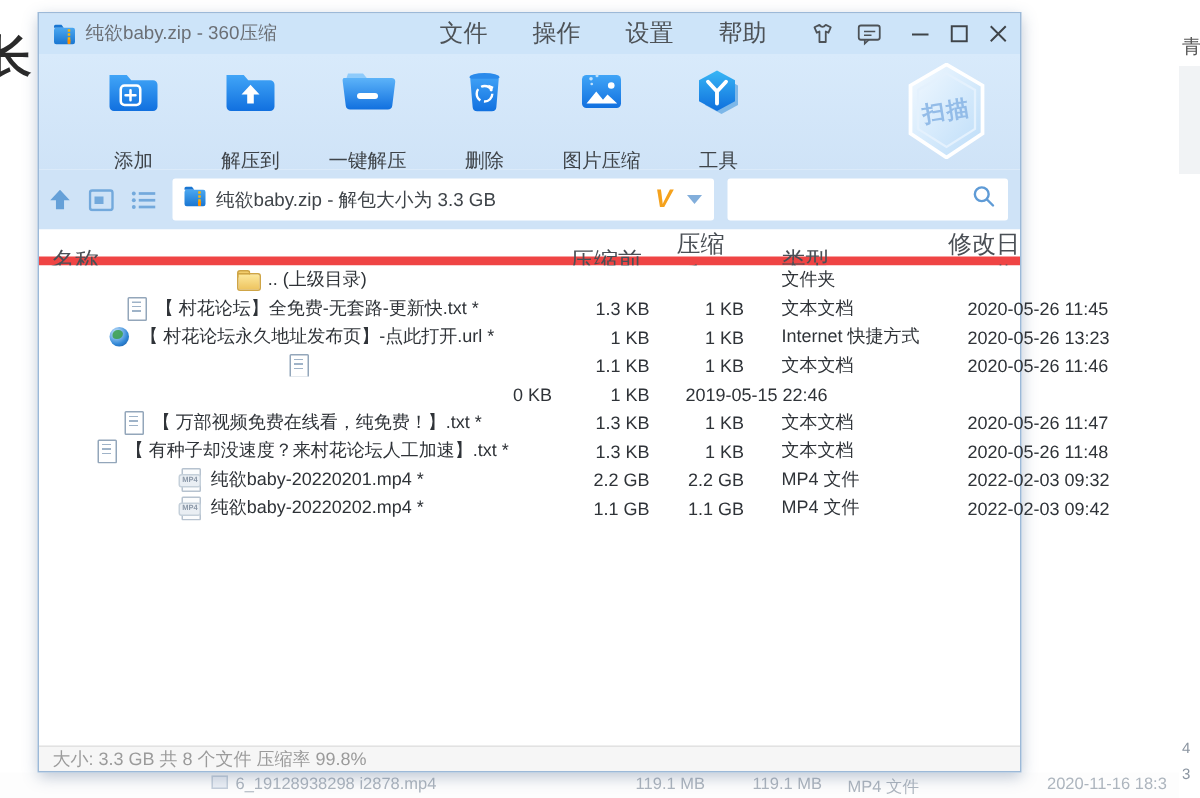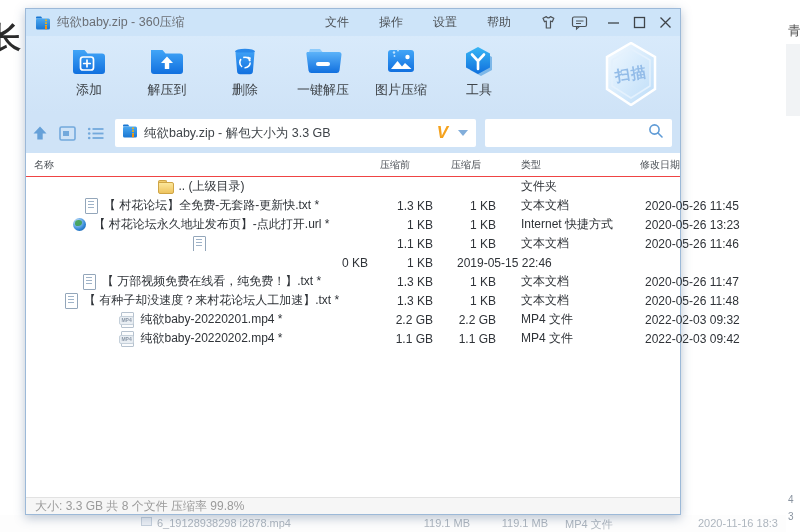--- a/index.html
+++ b/index.html
@@ -29,29 +29,29 @@
   .win { position:absolute; left:25px; top:8px; width:656px; height:507px;
     background:#fff; border:1px solid #9cb9d8; box-shadow:0 3px 10px rgba(60,90,130,.35);
     display:flex; flex-direction:column; }
 
   
   .titlebar { height:27px; background:#cde4f9; display:flex; align-items:center; padding:0 8px 0 9px; flex:0 0 27px; }
   .titlebar .app-icon { margin-right:6px; display:flex; }
   .title-text { font-size:12.5px; color:#6b6f75; white-space:nowrap; }
   .tb-spacer { flex:1; }
   .menu { display:flex; gap:30px; margin-right:26px; }
-  .menu-item { font-size:12px; color:#4d5257; cursor:default; }
+  .menu-item { font-size:16px; color:#4d5257; cursor:default; }
   .tb-icons { display:flex; gap:14px; margin-right:18px; align-items:center; }
   .winctl { display:flex; gap:13px; align-items:center; }
   .tb-icons svg, .winctl svg { display:block; }
 
   
   .toolbar { height:77px; flex:0 0 77px; background:linear-gradient(180deg,#d8eafb,#cfe3f7);
     display:flex; align-items:flex-start; padding:8px 0 0 30px; position:relative; }
-  .tool { width:66px; margin-right:12px; display:flex; flex-direction:column; align-items:center; gap:0; }
+  .tool { width:66px; margin-right:12px; display:flex; flex-direction:column; align-items:center; gap:16px; }
   .tool-label { font-size:13px; color:#3f4449; white-space:nowrap; }
   .scan-badge { position:absolute; right:22px; top:6px; width:54px; height:64px;
     display:flex; align-items:center; justify-content:center; }
   .scan-badge svg { position:absolute; inset:0; }
   .scan-label { position:relative; font-size:15px; font-weight:bold; color:#93bce8;
     transform:rotate(-9deg); letter-spacing:1px; }
 
   
   .navbar { height:40px; flex:0 0 40px; background:#cfe3f7; display:flex; align-items:center; padding:0 8px 0 6px; }
   .nav-ic { margin-right:11px; display:flex; }
@@ -59,22 +59,22 @@
     align-items:center; padding:0 8px 0 7px; margin-right:9px; }
   .address-text { font-size:12.5px; color:#3f4449; margin-left:6px; white-space:nowrap; overflow:hidden; flex:1; }
   .v-logo { font-size:17px; font-weight:bold; color:#f5a21d; margin-right:10px; font-style:italic; }
   .v-caret { width:0; height:0; border-left:5px solid transparent; border-right:5px solid transparent;
     border-top:6px solid #82aedb; }
   .searchbox { flex:1; height:28px; background:#fff; border-radius:2px; display:flex; align-items:center; padding:0 8px; }
   .searchbox input { flex:1; border:none; outline:none; font-size:12px; background:transparent; }
 
   
   .grid-cols { display:grid; grid-template-columns:342px 65px 63px 125px 1fr; }
-  .hdr { height:24px; flex:0 0 24px; background:#fff; border-bottom:1px solid #ef4444;
-    font-size:10px; color:#4a4f55; align-items:center; }
+  .hdr { height:24px; flex:0 0 24px; background:#fff; border-bottom:6px solid #ef4444;
+    font-size:16px; color:#4a4f55; align-items:center; }
   .hdr .h-name { padding-left:8px; }
   .hdr .h-before { padding-left:12px; }
   .hdr .h-after { padding-left:18px; }
   .hdr .h-type { padding-left:25px; }
   .hdr .h-date { padding-left:10px;text-align:right; }
 
   .filelist { background:#fff; }
   .frow { height:19px; font-size:12px; color:#2f3338; align-items:center; cursor:default; }
   .c-name { display:flex; align-items:center; padding-left:8px; overflow:hidden; white-space:nowrap;justify-content:center; }
   .c-before,.c-after { text-align:right; white-space:nowrap; }
@@ -221,48 +221,48 @@
           <path d="M3 6 h11.5 l3 3.5 H32 a3 3 0 0 1 3 3 v14.5 a3 3 0 0 1 -3 3 H6 a3 3 0 0 1 -3 -3 Z" fill="url(#fg2)"></path>
           <path d="M19 12.5 l6 6.5 h-3.8 v6 h-4.4 v-6 H13 Z" fill="#fff"></path>
         </svg>
       </span>
       <span class="tool-label">解压到</span>
     </div>
     <div class="tool">
       <span>
         <svg width="38" height="33" viewBox="0 0 38 33">
           <defs>
+              <linearGradient id="fg3" x1="0" y1="0" x2="0" y2="1">
+            <stop offset="0" stop-color="#5cb3f9"></stop>
+                <stop offset="1" stop-color="#1170df"></stop>
+              </linearGradient>
+            </defs>
+          <path d="M3 8 h32 a2.5 2.5 0 0 1 2.5 2.5 l-2 16 a3 3 0 0 1 -3 2.5 H7.5 a3 3 0 0 1 -3 -2.5 L2.5 10.5 A2.5 2.5 0 0 1 3 8 Z" fill="url(#fg3)"></path>
+          <path d="M5 8 l1-3 h10 l2.5 3 Z" fill="#8ecbfb"></path>
+          <rect x="12" y="18" width="14" height="4" rx="2" fill="#fff"></rect>
+        </svg>
+      </span>
+      <span class="tool-label">一键解压</span>
+    </div>
+    <div class="tool">
+      <span>
+        <svg width="38" height="33" viewBox="0 0 38 33">
+          <defs>
               <linearGradient id="fg4" x1="0" y1="0" x2="0" y2="1">
             <stop offset="0" stop-color="#3d9ff5"></stop>
                 <stop offset="1" stop-color="#1170df"></stop>
               </linearGradient>
             </defs>
           <ellipse cx="19" cy="7.5" rx="10" ry="2.8" fill="#2a8aeb"></ellipse>
           <path d="M9.5 8.5 h19 l-1.6 19 a3 3 0 0 1 -3 2.7 h-9.8 a3 3 0 0 1 -3 -2.7 Z" fill="url(#fg4)"></path>
           <circle cx="19" cy="18.5" r="5.2" fill="none" stroke="#fff" stroke-width="1.6" stroke-dasharray="8.5 2.5"></circle>
           <path d="M21.5 13.2 l2.6 1 -1 2.6" fill="none" stroke="#fff" stroke-width="1.4"></path>
         </svg>
       </span>
       <span class="tool-label">删除</span>
-    </div>
-    <div class="tool">
-      <span>
-        <svg width="38" height="33" viewBox="0 0 38 33">
-          <defs>
-              <linearGradient id="fg3" x1="0" y1="0" x2="0" y2="1">
-            <stop offset="0" stop-color="#5cb3f9"></stop>
-                <stop offset="1" stop-color="#1170df"></stop>
-              </linearGradient>
-            </defs>
-          <path d="M3 8 h32 a2.5 2.5 0 0 1 2.5 2.5 l-2 16 a3 3 0 0 1 -3 2.5 H7.5 a3 3 0 0 1 -3 -2.5 L2.5 10.5 A2.5 2.5 0 0 1 3 8 Z" fill="url(#fg3)"></path>
-          <path d="M5 8 l1-3 h10 l2.5 3 Z" fill="#8ecbfb"></path>
-          <rect x="12" y="18" width="14" height="4" rx="2" fill="#fff"></rect>
-        </svg>
-      </span>
-      <span class="tool-label">一键解压</span>
     </div>
     <div class="tool">
       <span>
         <svg width="38" height="33" viewBox="0 0 38 33">
           <defs>
               <linearGradient id="fg5" x1="0" y1="0" x2="0" y2="1">
             <stop offset="0" stop-color="#41a5f7"></stop>
                 <stop offset="1" stop-color="#1170df"></stop>
               </linearGradient>
             </defs>

